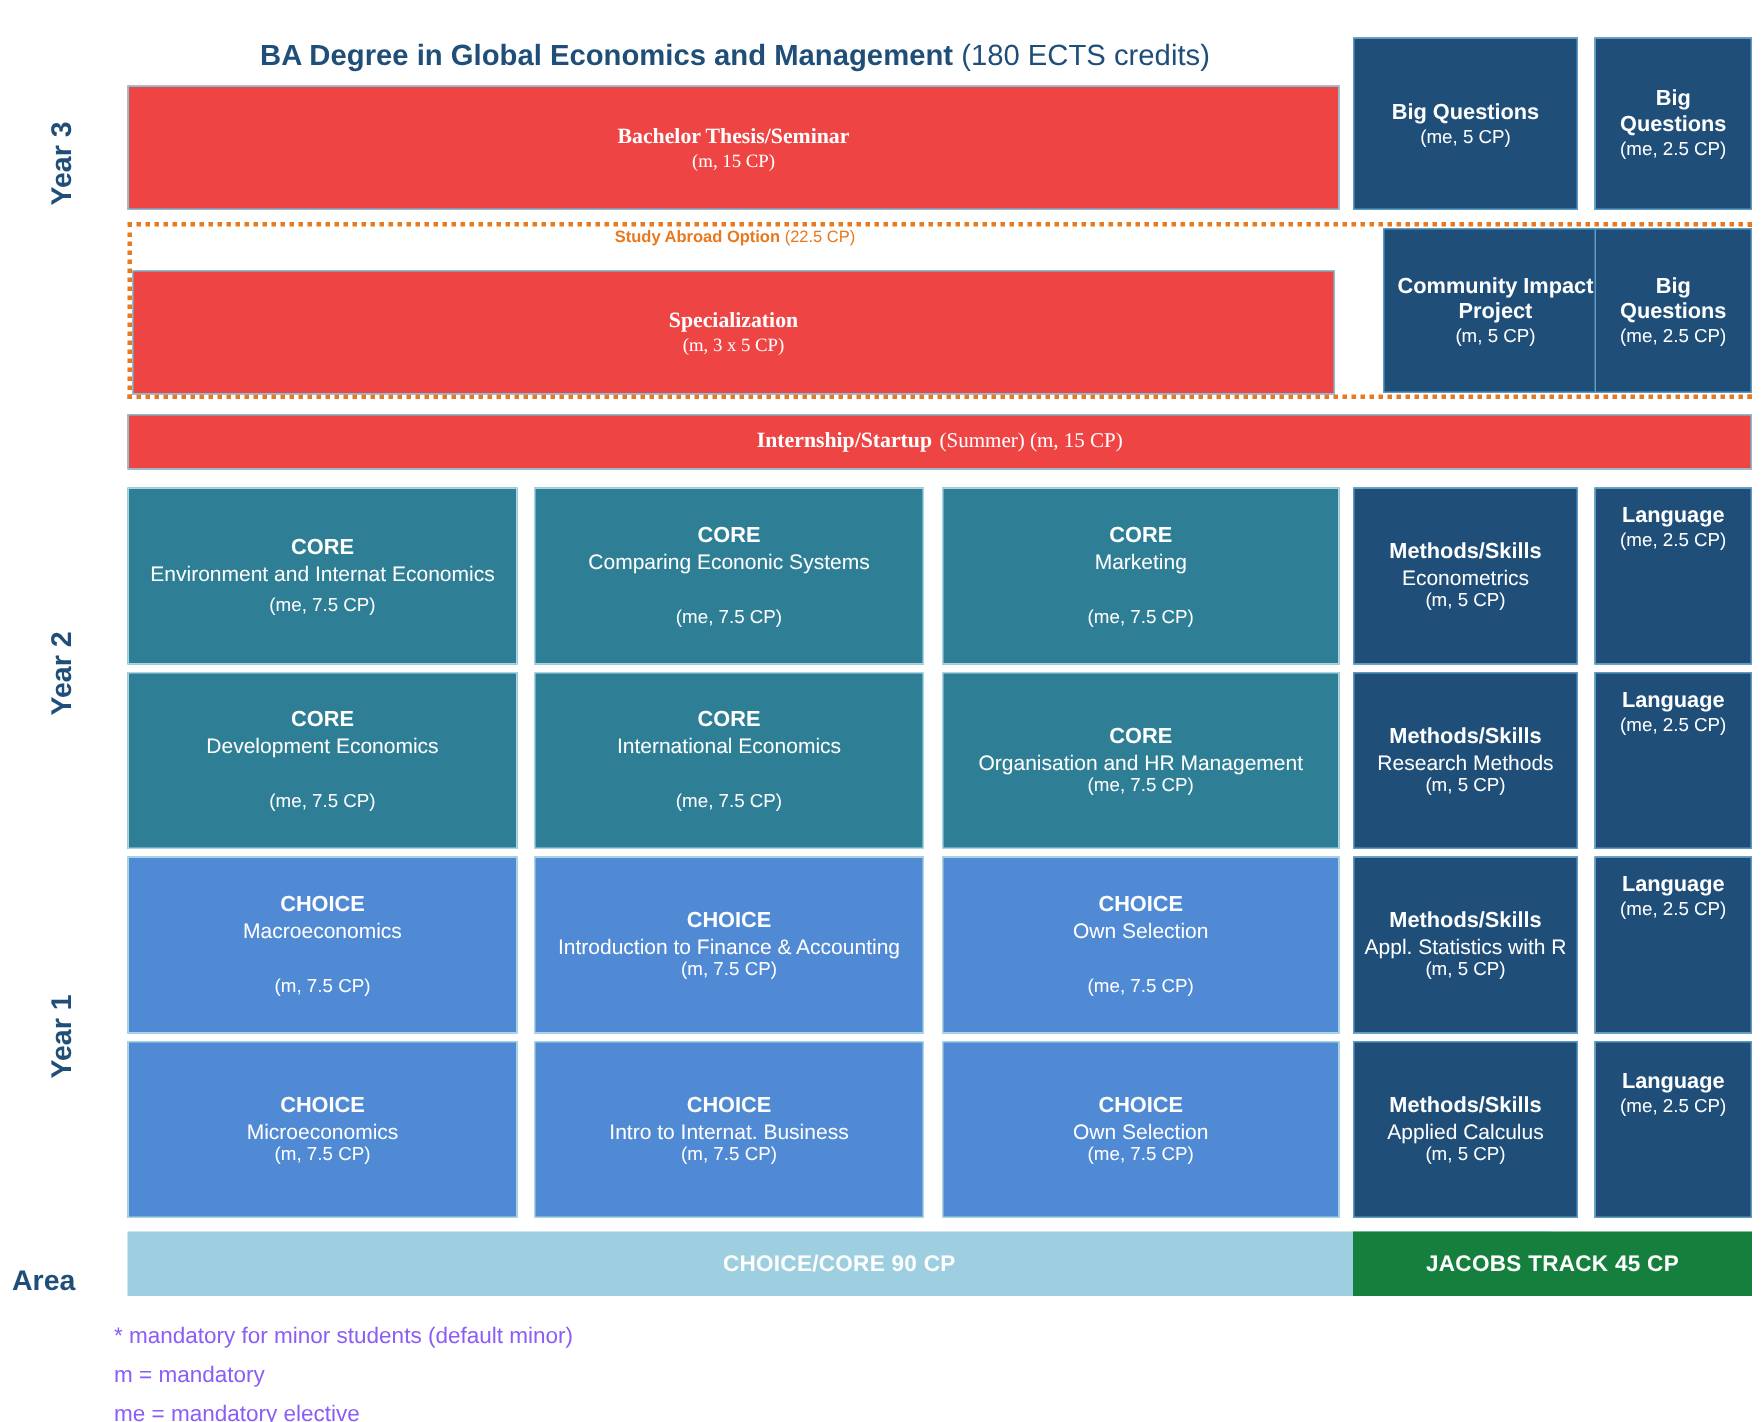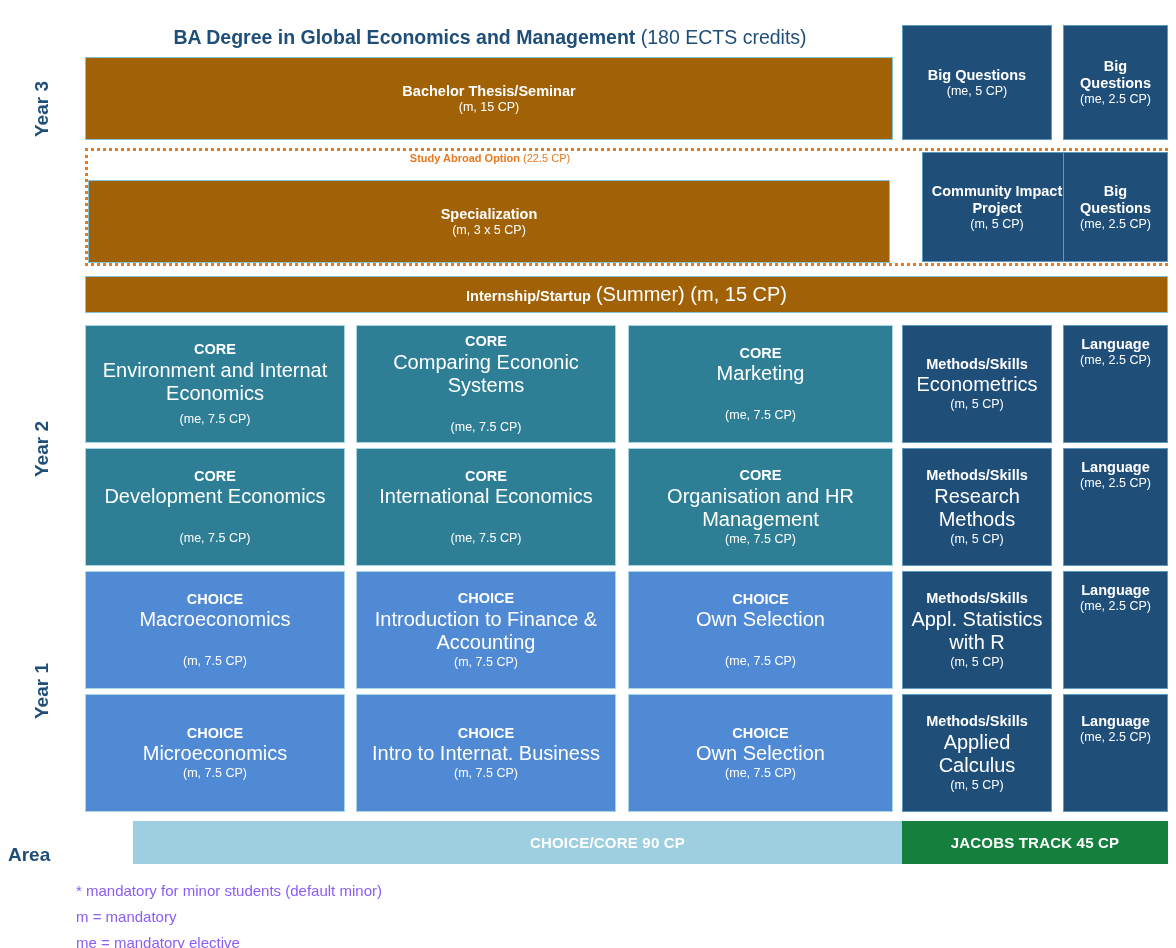--- a/index.html
+++ b/index.html
@@ -16,25 +16,25 @@
     position:absolute;box-sizing:border-box;
     border:1px solid #7FC3D8;
     display:flex;flex-direction:column;
     align-items:center;justify-content:center;
     text-align:center;
     color:#ffffff;
     line-height:1.18;
     padding:2px 6px;
   }
   .box .ttl{font-weight:bold;font-size:14.5px;}
-  .box .sub{font-size:20px;font-weight:normal;}
+  .box .sub{font-size:14px;font-weight:normal;}
   .box .cp{font-size:12.5px;font-weight:normal;}
 
   .navy{background:#1F4E79;border-color:#5B9BC4;}
-  .steel{background:#a16207;border-color:#7FC3D8;}
+  .steel{background:#ef4444;border-color:#7FC3D8;font-family:Liberation Serif, serif;}
   .teal{background:#2E7F96;border-color:#A9D6E3;}
   .choice{background:#5089D4;border-color:#A9D6E3;}
   .cyan{background:#9DCFE0;border-color:#B9DEEB;}
   .peri{background:#15803d;border-color:#B0C0DD;}
 
   
   .title{
     position:absolute;
     left:85px;top:26px;width:810px;
     text-align:center;
@@ -241,21 +241,21 @@
   <div class="box navy" style="left:902px;top:694px;width:150px;height:118px;">
     <div class="ttl">Methods/Skills</div>
     <div class="sub">Applied Calculus</div>
     <div class="cp">(m, 5 CP)</div>
   </div>
   <div class="box navy" style="left:1063px;top:694px;width:105px;height:118px;justify-content:flex-start;padding-top:18px;">
     <div class="ttl">Language</div>
     <div class="cp">(me, 2.5 CP)</div>
   </div>
 
-  <div class="areabar cyan" style="left:85px;top:821px;width:949px;height:43px;margin-left:48px;">CHOICE/CORE 90 CP</div>
+  <div class="areabar cyan" style="left:85px;top:821px;width:949px;height:43px;">CHOICE/CORE 90 CP</div>
   <div class="areabar peri" style="left:902px;top:821px;width:266px;height:43px;">JACOBS TRACK 45 CP</div>
 
   <div class="legend">
     <div>* mandatory for minor students (default minor)</div>
     <div>m = mandatory</div>
     <div>me = mandatory elective</div>
   </div>
 
 </div>
 

